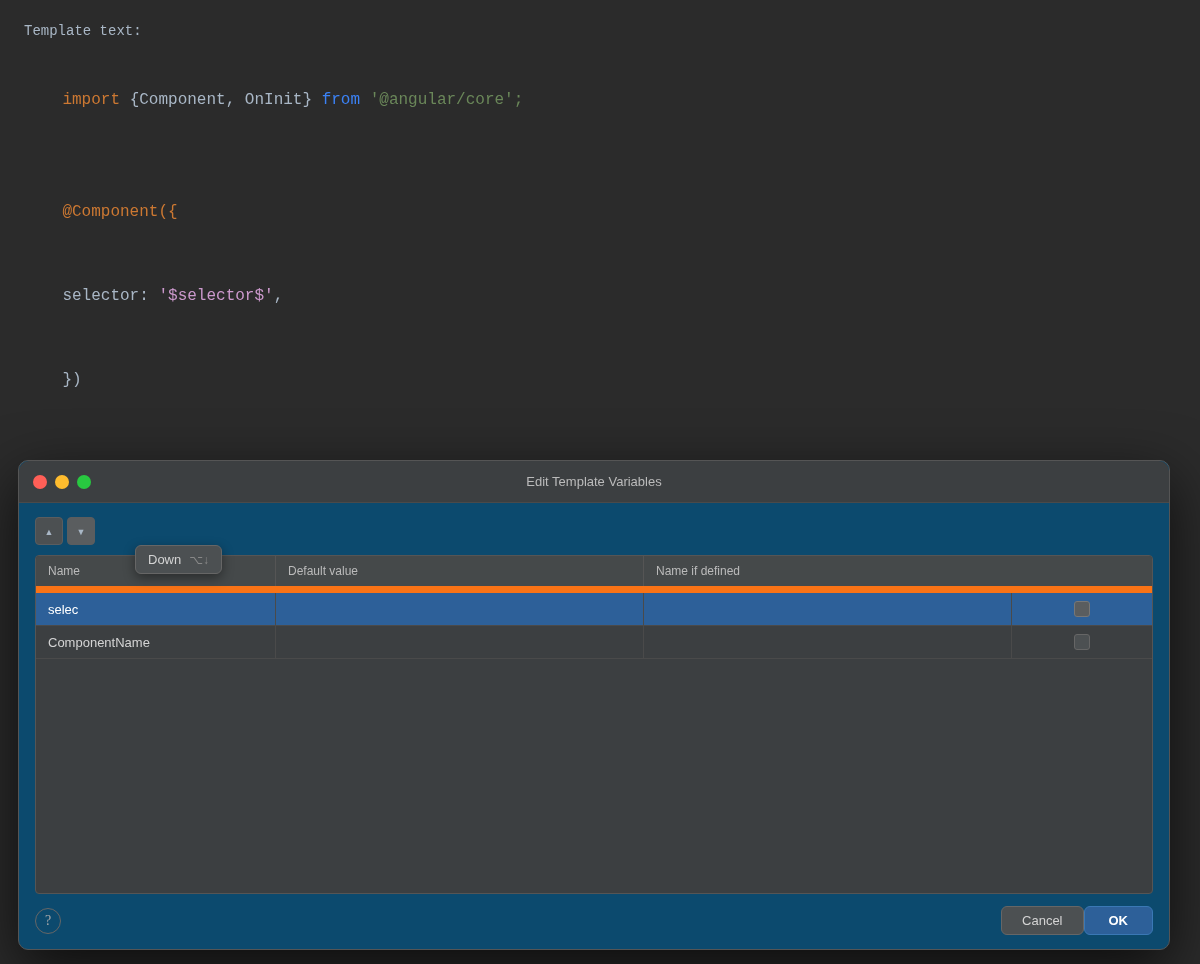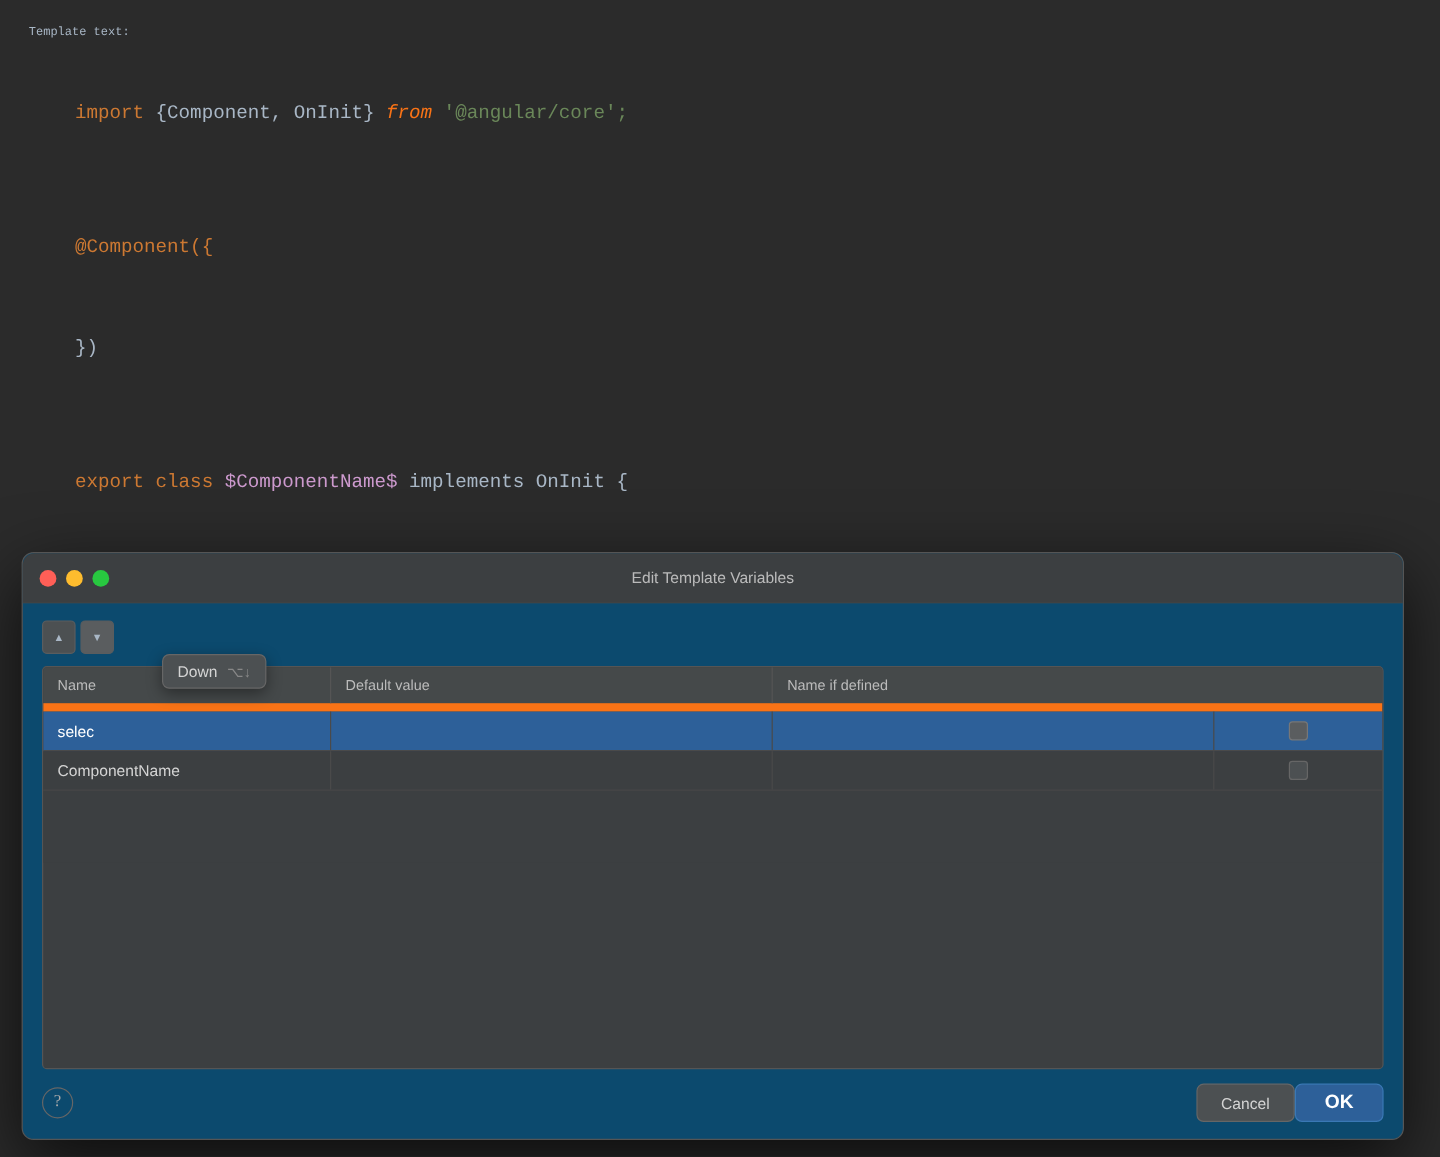--- a/index.html
+++ b/index.html
@@ -22,32 +22,32 @@
       height: 480px;
       background: #2b2b2b;
       padding: 20px 24px;
       color: #a9b7c6;
       font-size: 16px;
       line-height: 1.6;
     }
 
     .code-editor .label {
       color: #a9b7c6;
-      font-size: 10px;
+      font-size: 14px;
       margin-bottom: 16px;
     }
 
     .code-line {
       white-space: pre;
       font-size: 16px;
       line-height: 1.75;
     }
 
     .kw-import { color: #cc7832; }
-    .kw-from { color: #f97316; font-style: italic; }
+    .kw-from { color: #3b82f6; }
     .kw-string { color: #6a8759; }
     .kw-decorator { color: #cc7832; }
     .kw-pink { color: #cc99cd; }
     .kw-class { color: #cc7832; }
     .kw-export { color: #cc7832; }
     .kw-classname { color: #a9b7c6; }
 
     
     .dialog-overlay {
       position: absolute;
@@ -292,21 +292,21 @@
       cursor: pointer;
     }
 
     .btn-ok {
       padding: 6px 24px;
       background: #2d6099;
       border: 1px solid #3a78b5;
       border-radius: 6px;
       color: #fff;
       font-family: -apple-system, BlinkMacSystemFont, sans-serif;
-      font-size: 16px;
+      font-size: 13px;
       font-weight: 600;
       cursor: pointer;
     }
 
     
     .arrow-up::before { content: '▲'; font-size: 9px; }
     .arrow-down::before { content: '▼'; font-size: 9px; }
   </style>
 </head>
 <body>
@@ -317,20 +317,23 @@
   <div class="code-line">
     <span class="kw-import">import </span><span class="kw-classname">{Component, OnInit} </span><span class="kw-from">from </span><span class="kw-string">'@angular/core';</span>
   </div>
 
   <div class="code-line">&nbsp;</div>
 
   <div class="code-line">
     <span class="kw-decorator">@Component({</span>
   </div>
 
+  <div class="code-line">
+    <span class="kw-classname">selector: </span><span class="kw-pink">'$selector$'</span><span class="kw-classname">,</span>
+  </div>
 
   <div class="code-line">
     <span class="kw-classname">})</span>
   </div>
 
   <div class="code-line">&nbsp;</div>
 
   <div class="code-line">
     <span class="kw-export">export </span><span class="kw-class">class </span><span class="kw-pink">$ComponentName$</span><span class="kw-classname"> implements OnInit {</span>
   </div>

